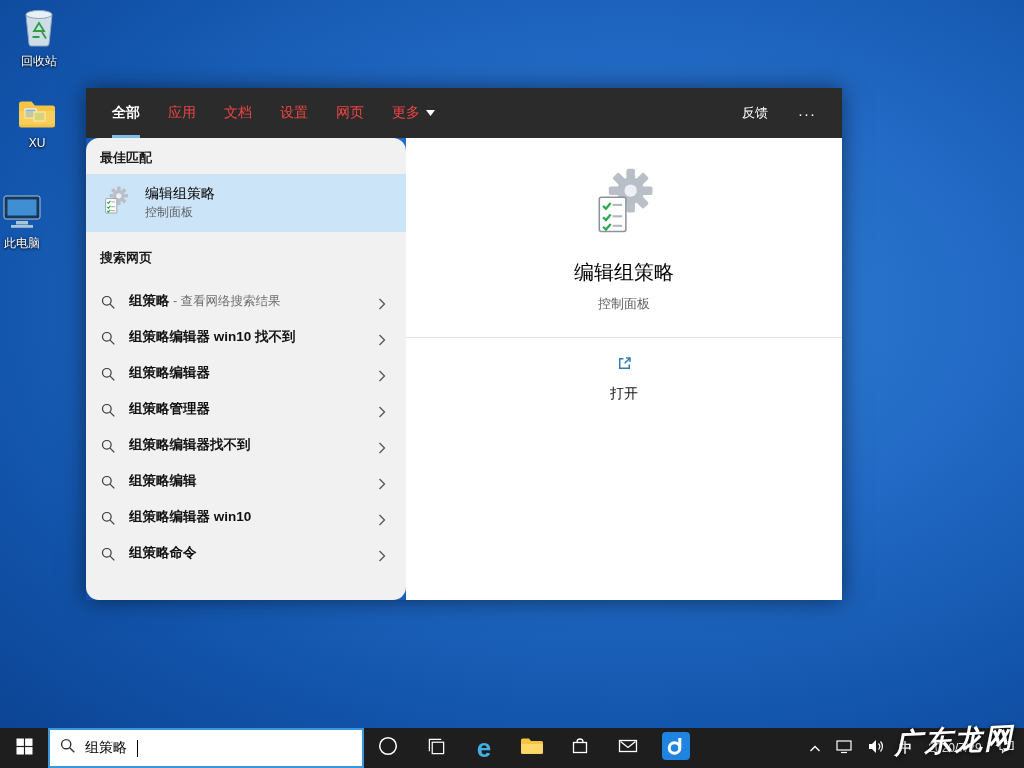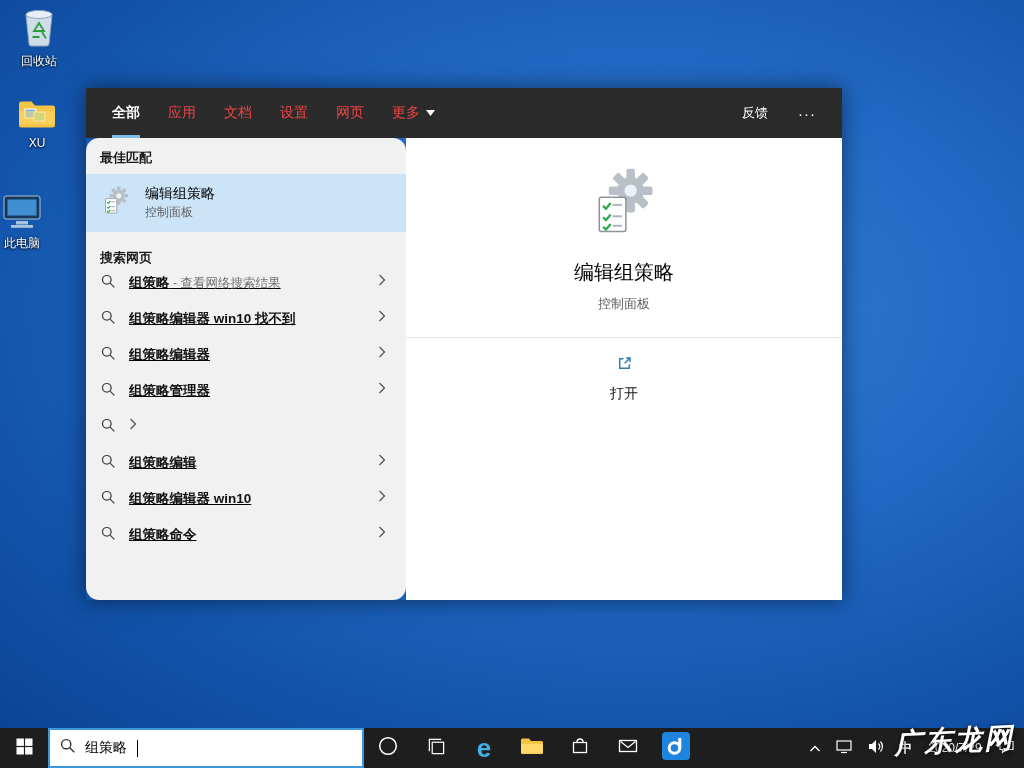--- a/index.html
+++ b/index.html
@@ -45,21 +45,21 @@
   .panel-body{flex:1;display:flex;min-height:0;}
   .left-list{flex:0 0 320px;background:#f1f1f1;display:flex;flex-direction:column;overflow:hidden;border-radius:13px;}
   .section-header{font-size:13px;font-weight:bold;color:#1a1a1a;padding:11px 14px 7px;}
   .section-header.web{padding-top:17px;}
   .best-match-item{
     height:58px;background:#cce4f7;display:flex;align-items:center;gap:13px;padding:0 12px 0 14px;
   }
   .bm-text .bm-title{font-size:14px;color:#000;line-height:1.25;}
   .bm-text .bm-sub{font-size:12px;color:#5f5f5f;margin-top:2px;}
   .suggest-row{
-    height:36px;display:flex;align-items:flex-start;padding:0 20px 0 15px;gap:0;text-decoration:underline;
+    height:36px;display:flex;align-items:flex-end;padding:0 20px 0 15px;gap:0;
   }
   .suggest-row .mag{flex:0 0 auto;display:flex;color:#3c3c3c;margin-right:13px;}
   .suggest-row .stext{flex:1;font-size:13.5px;color:#111;white-space:nowrap;overflow:hidden;}
   .suggest-row .stext b{font-weight:bold;}
   .suggest-row .suffix{font-size:12.5px;color:#6f6f6f;font-weight:normal;}
   .suggest-row .chev{flex:0 0 auto;display:flex;color:#555;}
 
   .detail{flex:1;background:#fff;display:flex;flex-direction:column;}
   .detail-top{text-align:center;padding:27px 10px 24px;}
   .detail-title{font-size:20px;color:#000;margin-top:14px;}
@@ -252,20 +252,21 @@
               </svg>
             </span>
         </div>
         <div class="suggest-row">
           <span class="mag">
               <svg width="15" height="15" viewBox="0 0 16 16">
                 <circle cx="6.2" cy="6.2" r="4.6" fill="none" stroke="currentColor" stroke-width="1.3"></circle>
                 <line x1="9.7" y1="9.7" x2="14.2" y2="14.2" stroke="currentColor" stroke-width="1.3"></line>
               </svg>
             </span>
+          <span class="stext"><b>组策略编辑器找不到</b></span>
           <span class="chev">
               <svg width="8" height="12" viewBox="0 0 8 12">
                 <polyline points="1.5,1 6.5,6 1.5,11" fill="none" stroke="currentColor" stroke-width="1.3"></polyline>
               </svg>
             </span>
         </div>
         <div class="suggest-row">
           <span class="mag">
               <svg width="15" height="15" viewBox="0 0 16 16">
                 <circle cx="6.2" cy="6.2" r="4.6" fill="none" stroke="currentColor" stroke-width="1.3"></circle>

